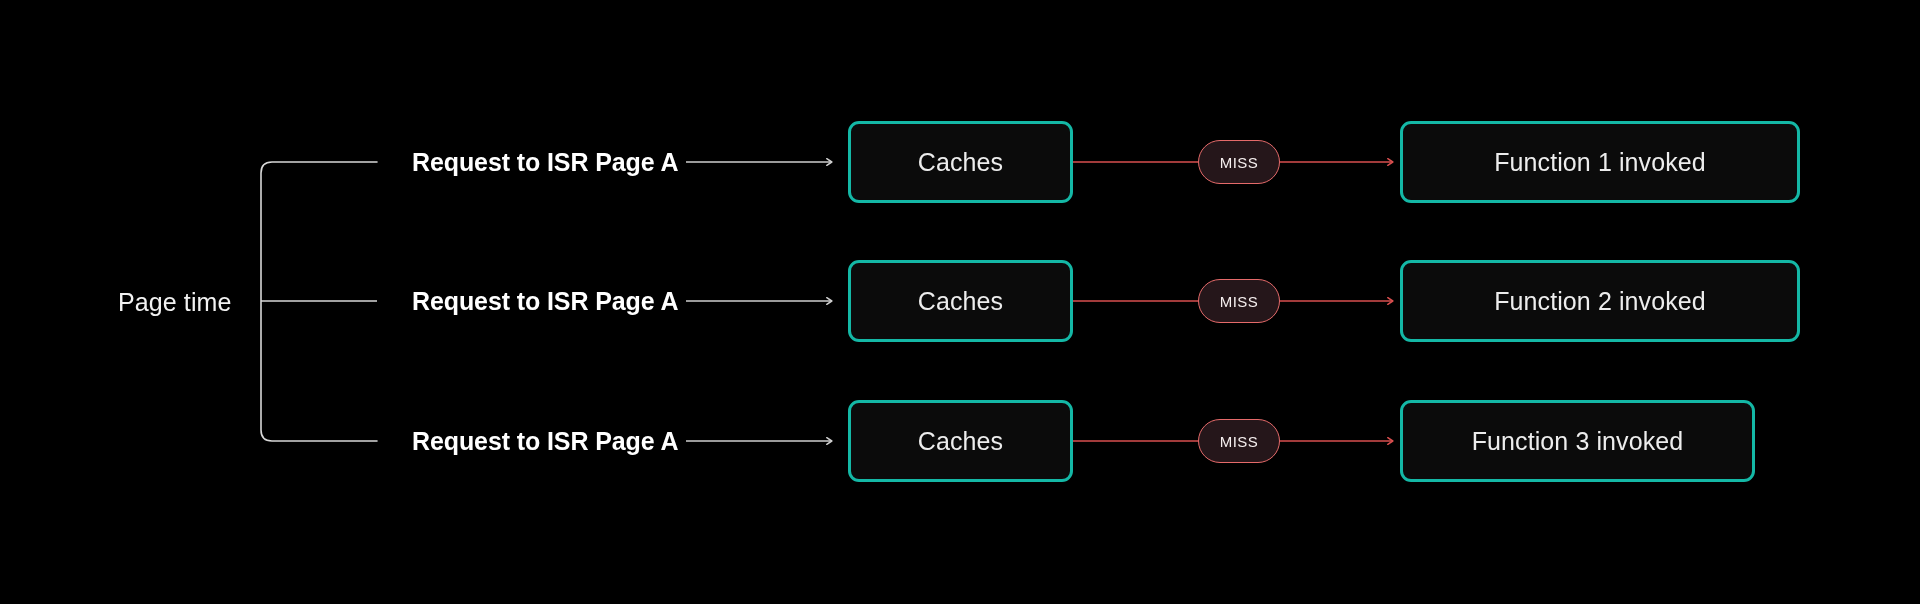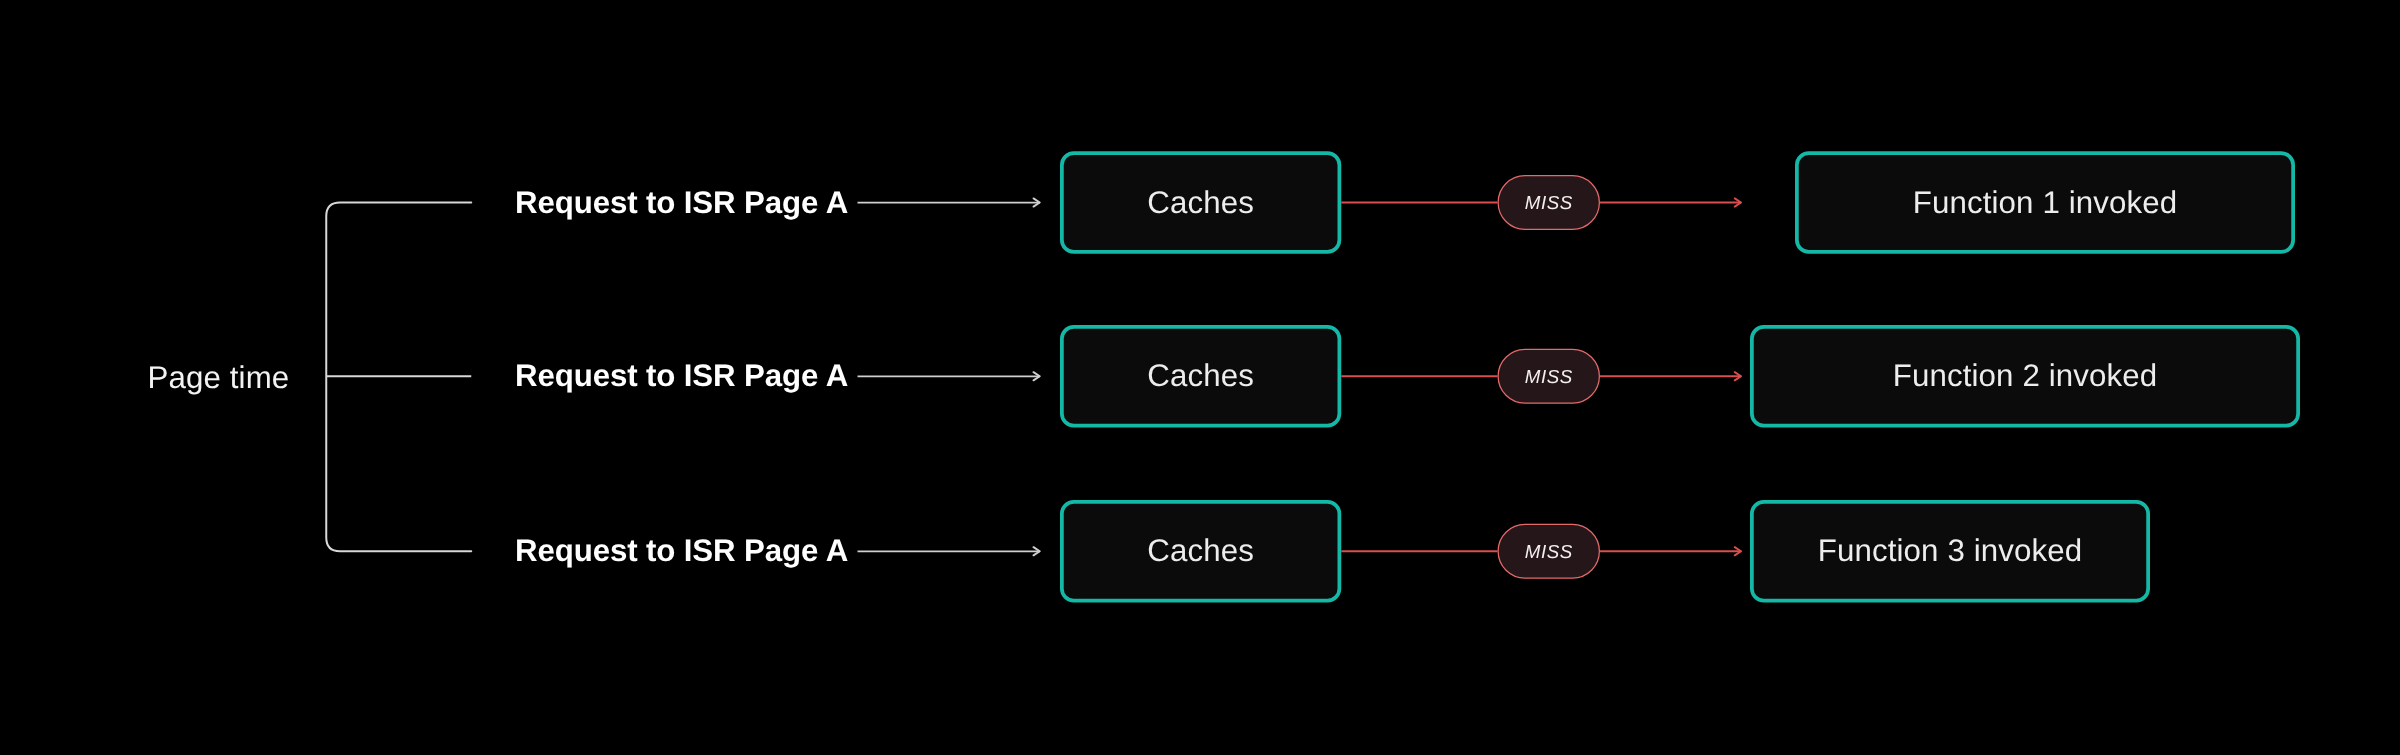--- a/index.html
+++ b/index.html
@@ -53,21 +53,20 @@
     border-radius:999px;
     display:flex;
     align-items:center;
     justify-content:center;
   }
   .miss-pill .miss-text{
     font-size:15px;
     color:#f6efef;
     letter-spacing:0.4px;
     white-space:nowrap;
-    font-style:italic;
   }
 </style>
 </head>
 <body>
 
 <div id="stage">
 
   <svg class="layer" viewBox="0 0 1920 604">
     <defs>
       <marker id="arrow-white" markerWidth="9" markerHeight="9" refX="7.2" refY="4.5" orient="auto" markerUnits="userSpaceOnUse">
@@ -107,45 +106,45 @@
   <div class="req-label" style="left:412px;top:148px;">Request to ISR Page A</div>
 
   <div class="node-box" style="left:848px;top:121px;width:225px;height:82px;">
     <span class="node-text">Caches</span>
   </div>
 
   <div class="miss-pill" style="left:1198px;top:140px;width:82px;height:44px;">
     <span class="miss-text">MISS</span>
   </div>
 
-  <div class="node-box" style="left:1400px;top:121px;width:400px;height:82px;margin-left:36px;">
+  <div class="node-box" style="left:1400px;top:121px;width:400px;height:82px;">
     <span class="node-text">Function 1 invoked</span>
   </div>
 
   <div class="req-label" style="left:412px;top:287px;">Request to ISR Page A</div>
 
   <div class="node-box" style="left:848px;top:260px;width:225px;height:82px;">
     <span class="node-text">Caches</span>
   </div>
 
   <div class="miss-pill" style="left:1198px;top:279px;width:82px;height:44px;">
     <span class="miss-text">MISS</span>
   </div>
 
-  <div class="node-box" style="left:1400px;top:260px;width:440px;height:82px;align-items:center;">
+  <div class="node-box" style="left:1400px;top:260px;width:400px;height:82px;align-items:center;">
     <span class="node-text">Function 2 invoked</span>
   </div>
 
   <div class="req-label" style="left:412px;top:427px;">Request to ISR Page A</div>
 
   <div class="node-box" style="left:848px;top:400px;width:225px;height:82px;">
     <span class="node-text">Caches</span>
   </div>
 
   <div class="miss-pill" style="left:1198px;top:419px;width:82px;height:44px;">
     <span class="miss-text">MISS</span>
   </div>
 
-  <div class="node-box" style="left:1400px;top:400px;width:320px;height:82px;">
+  <div class="node-box" style="left:1400px;top:400px;width:355px;height:82px;">
     <span class="node-text">Function 3 invoked</span>
   </div>
 
 </div>
 
 </body></html>

